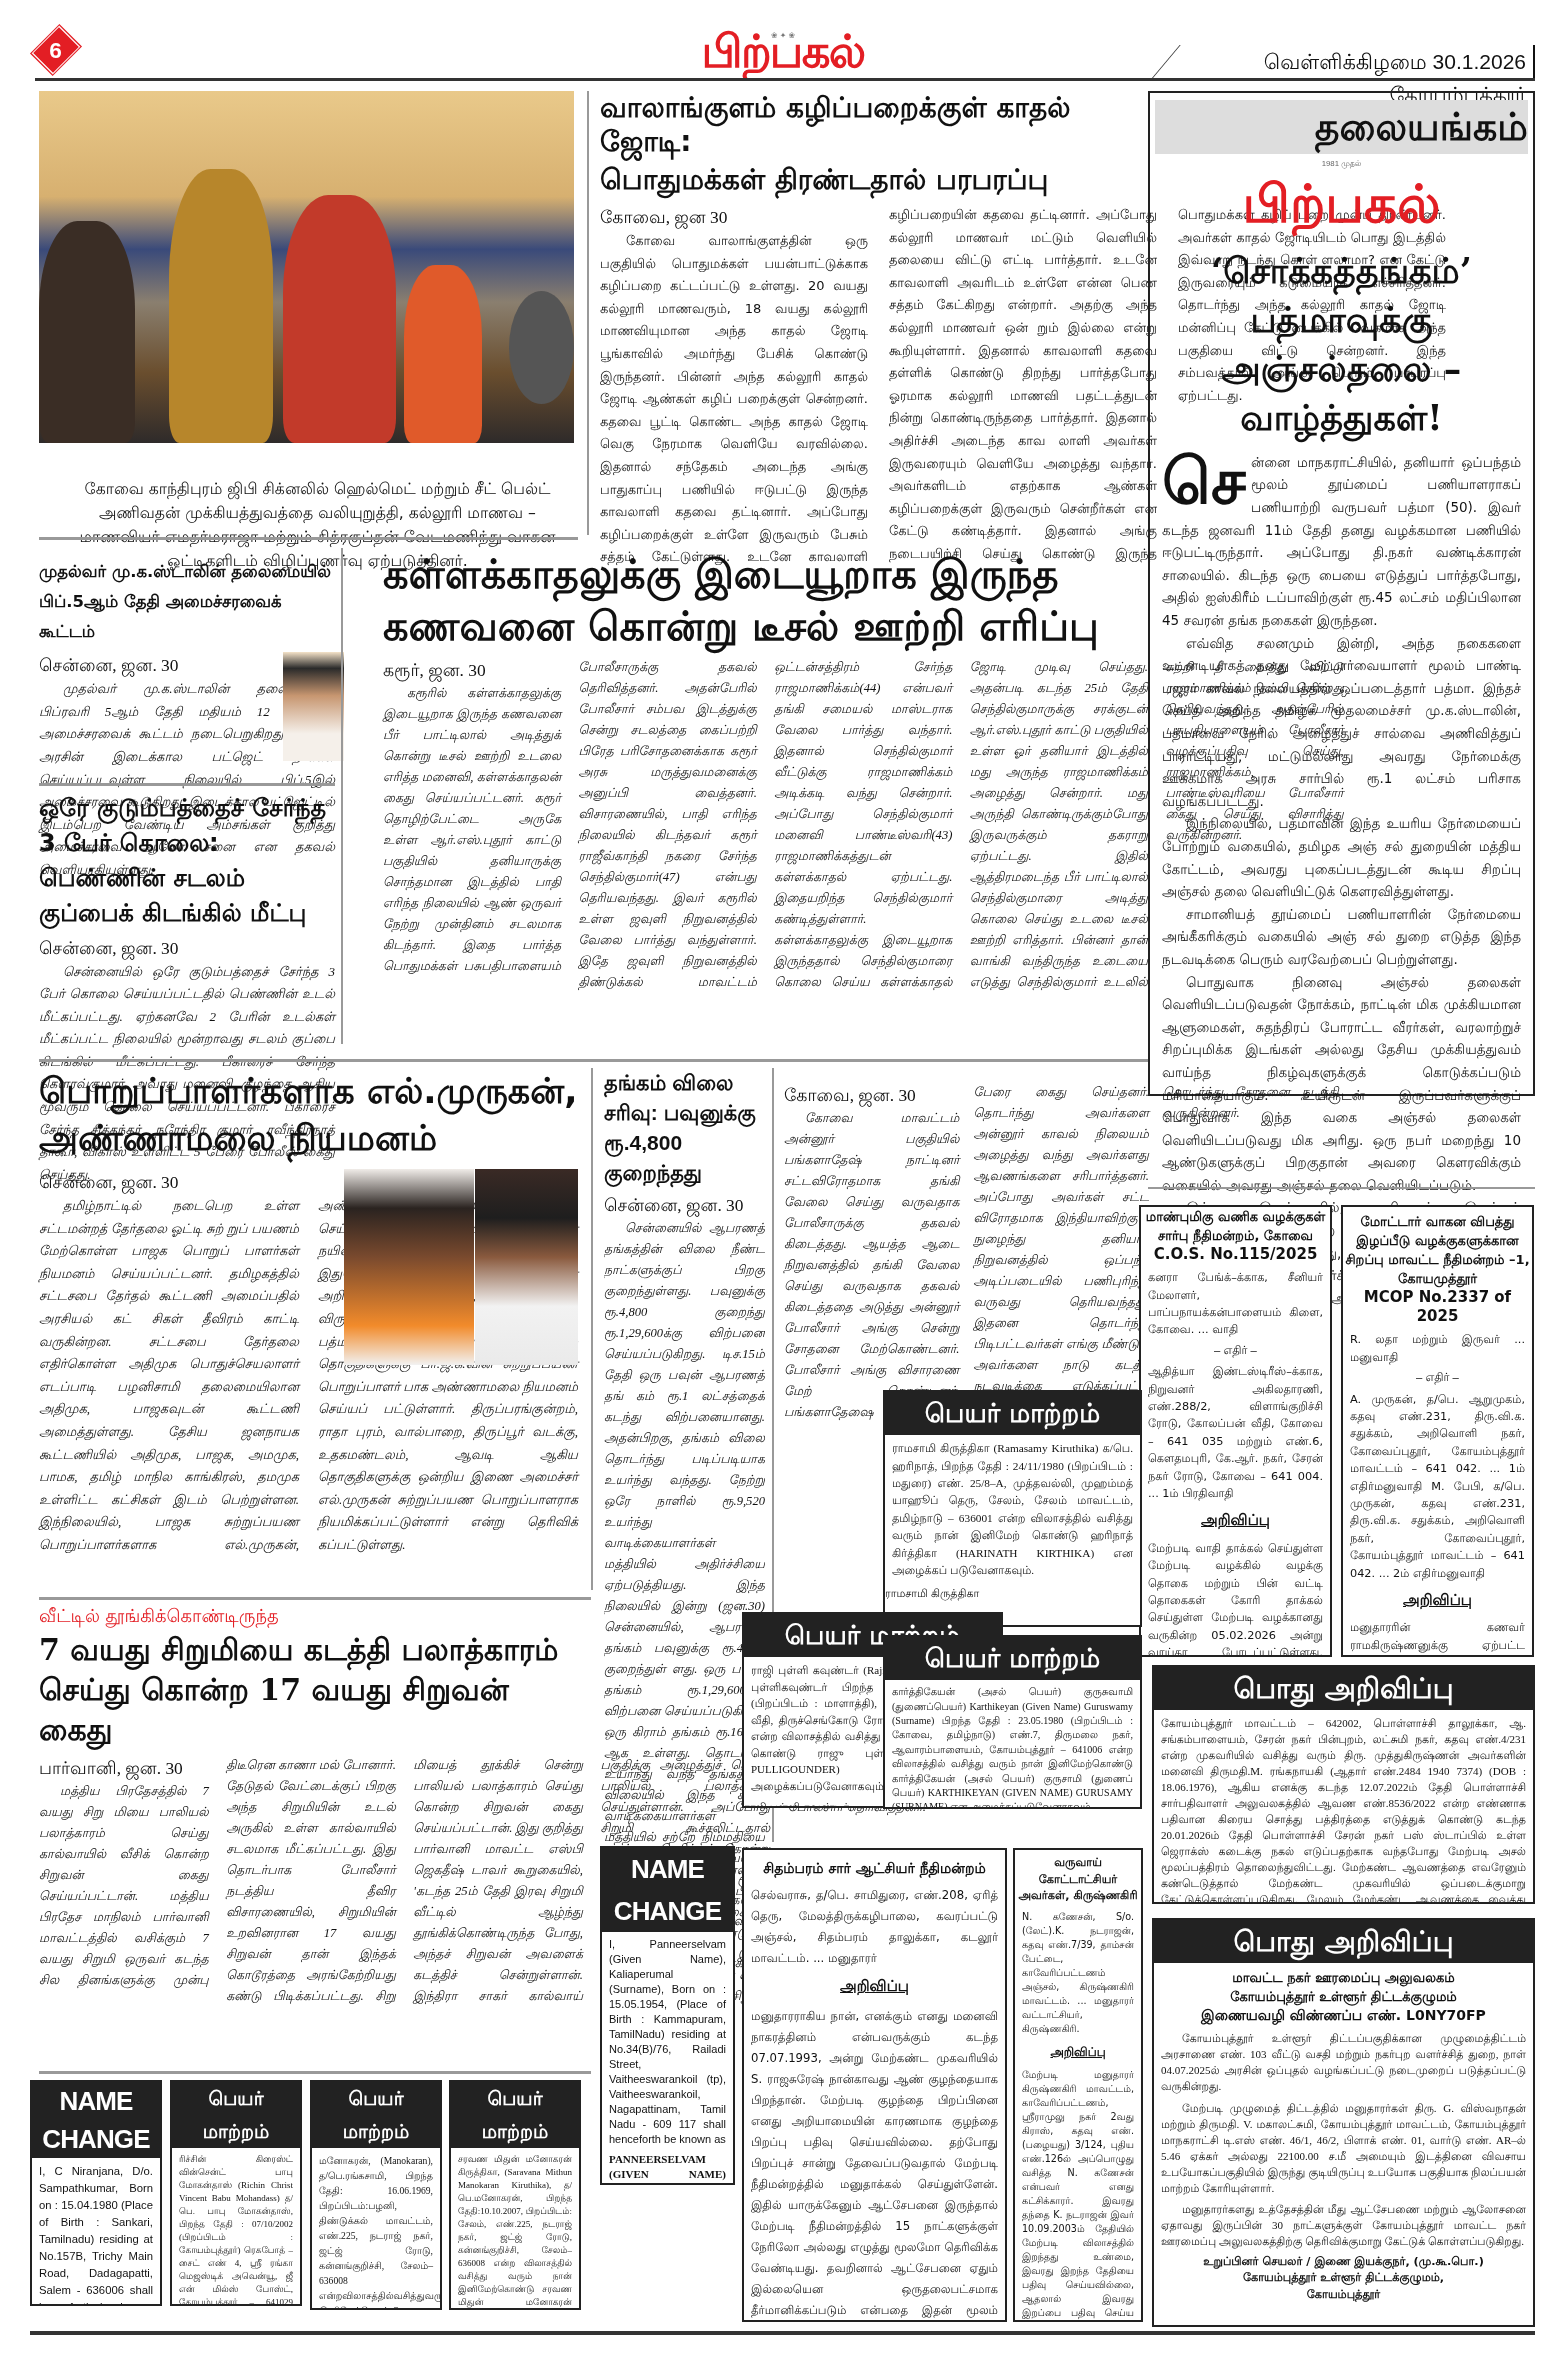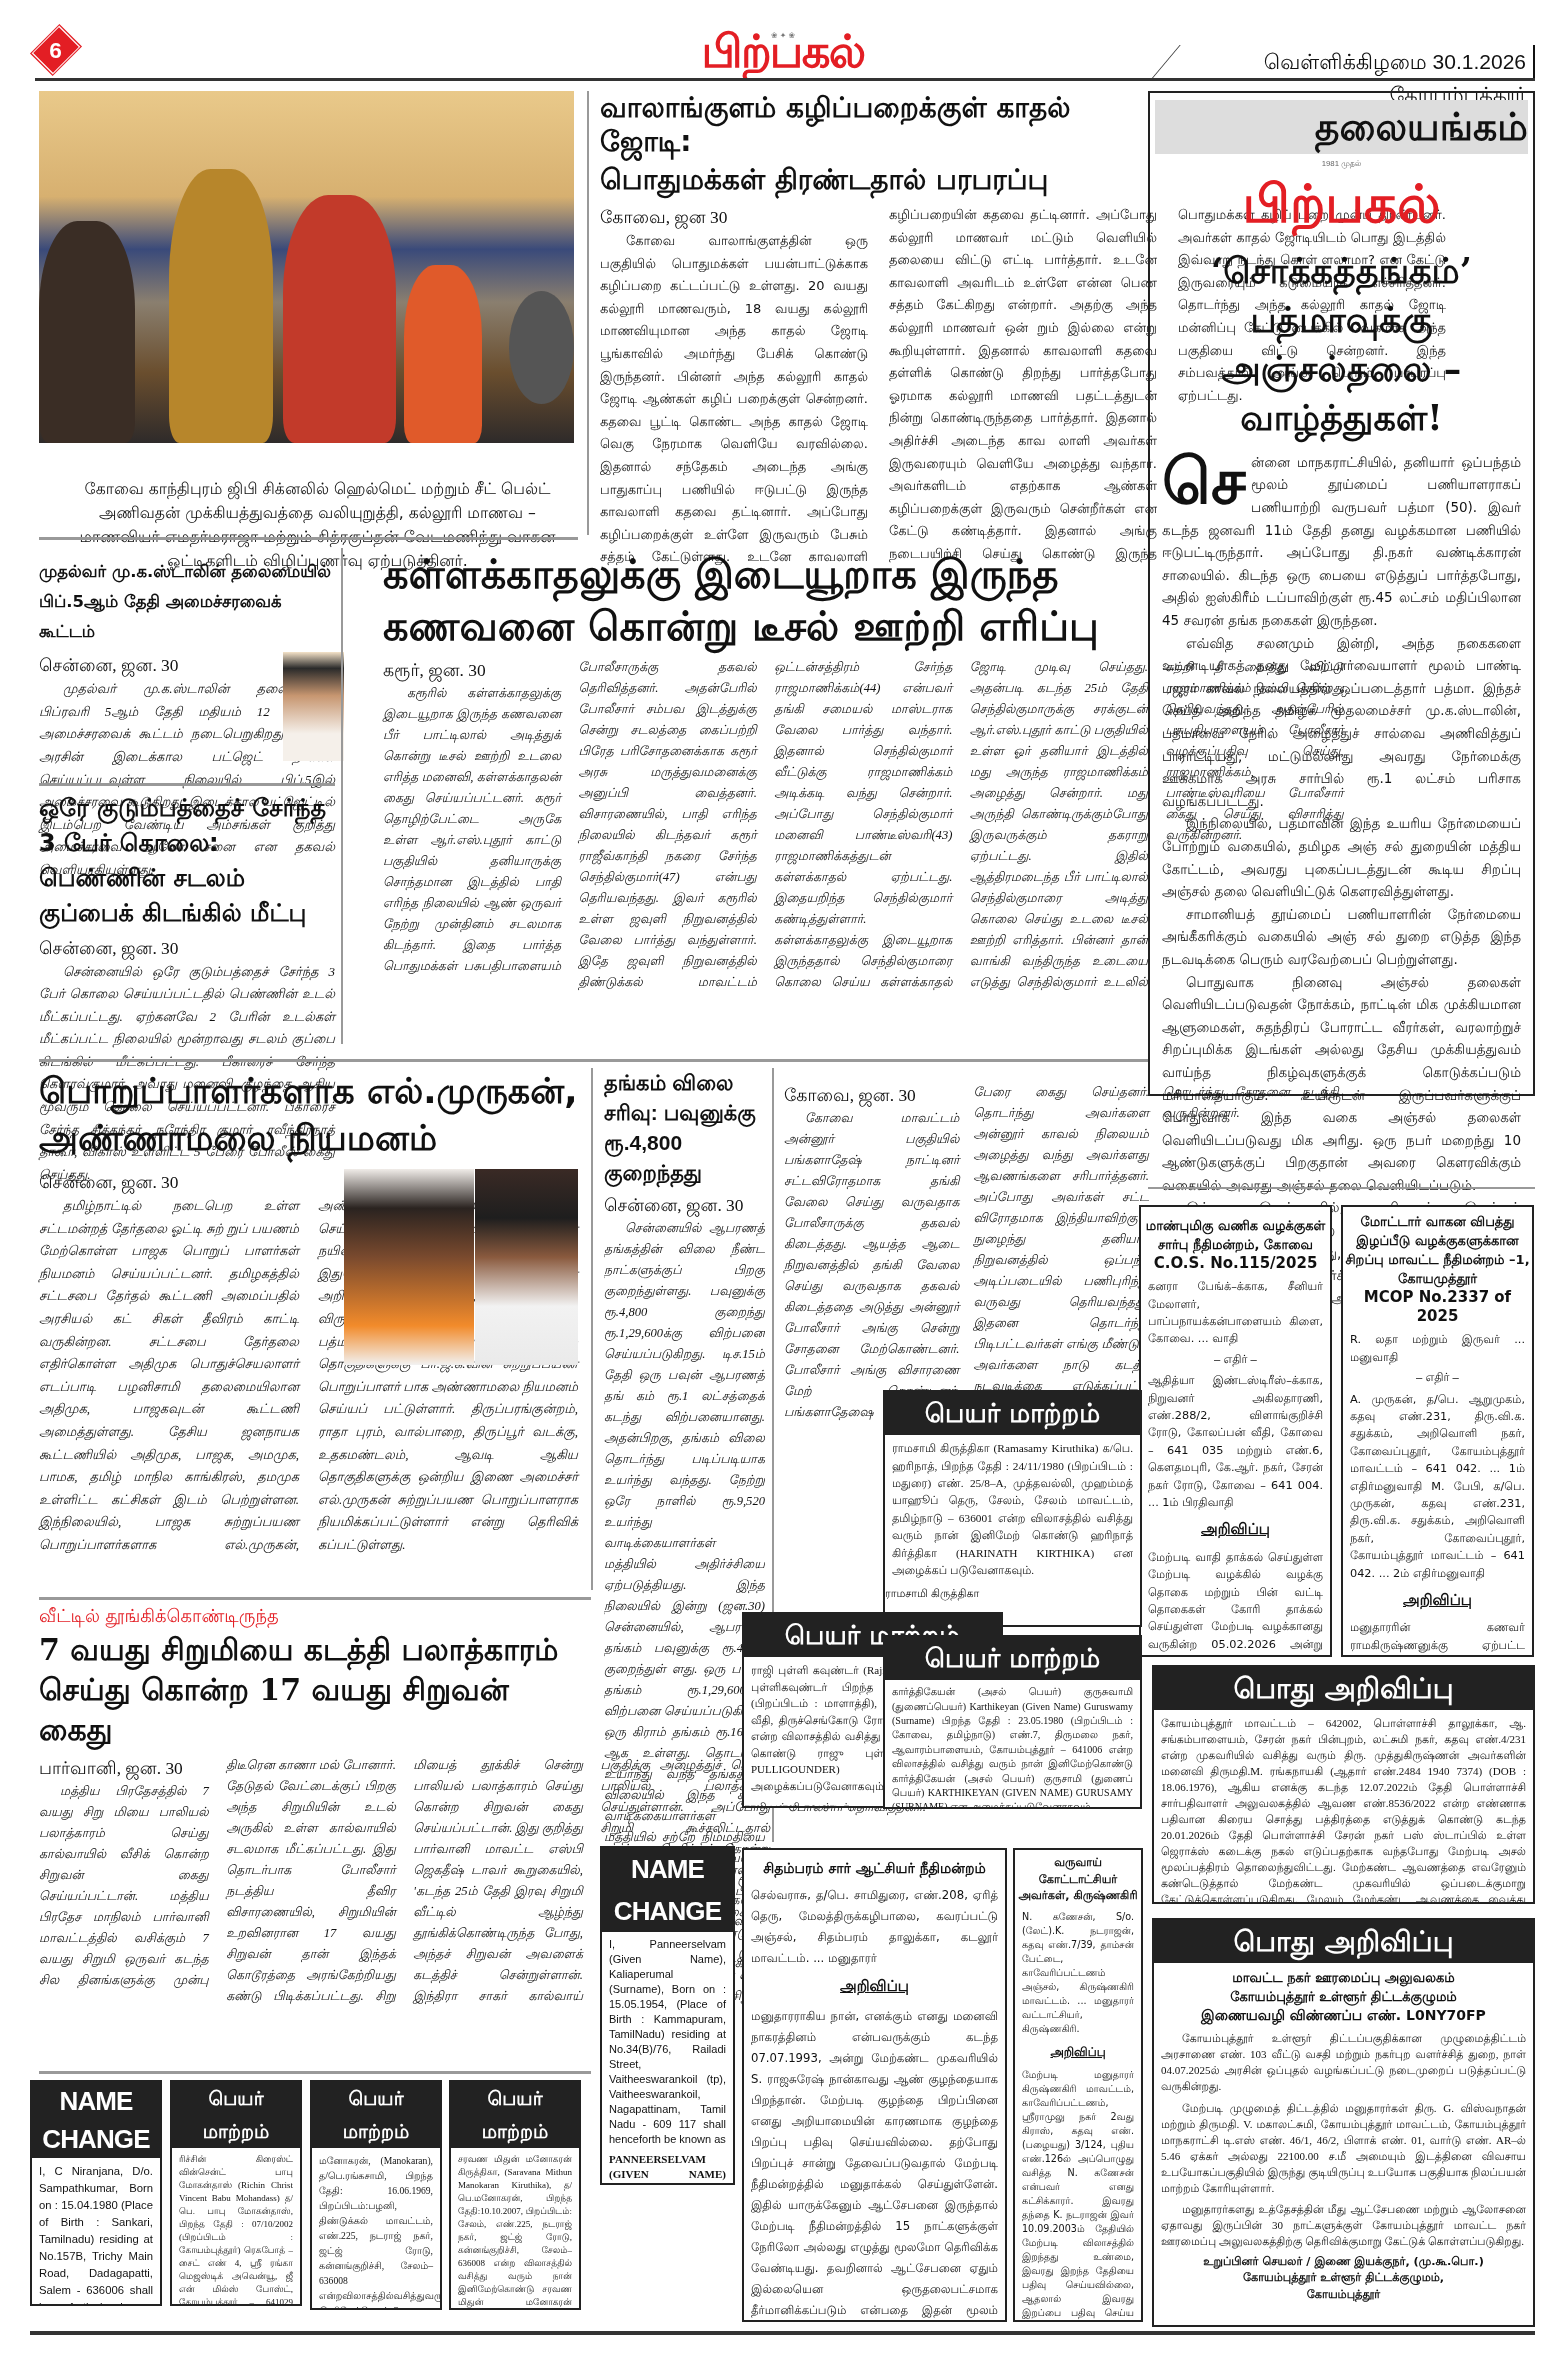--- a/index.html
+++ b/index.html
@@ -161,21 +161,21 @@
     <p style="text-indent:24px">இந்நிலையில், பத்மாவின் இந்த உயரிய நேர்மையைப் போற்றும் வகையில், தமிழக அஞ் சல் துறையின் மத்திய கோட்டம், அவரது புகைப்படத்துடன் கூடிய சிறப்பு அஞ்சல் தலை வெளியிட்டுக் கௌரவித்துள்ளது.</p>
     <p style="text-indent:24px">சாமானியத் தூய்மைப் பணியாளரின் நேர்மையை அங்கீகரிக்கும் வகையில் அஞ் சல் துறை எடுத்த இந்த நடவடிக்கை பெரும் வரவேற்பைப் பெற்றுள்ளது.</p>
     <p style="text-indent:24px">பொதுவாக நினைவு அஞ்சல் தலைகள் வெளியிடப்படுவதன் நோக்கம், நாட்டின் மிக முக்கியமான ஆளுமைகள், சுதந்திரப் போராட்ட வீரர்கள், வரலாற்றுச் சிறப்புமிக்க இடங்கள் அல்லது தேசிய முக்கியத்துவம் வாய்ந்த நிகழ்வுகளுக்குக் கொடுக்கப்படும் மரியாதையாகும். உயிருடன் இருப்பவர்களுக்குப் பொதுவாக இந்த வகை அஞ்சல் தலைகள் வெளியிடப்படுவது மிக அரிது. ஒரு நபர் மறைந்து 10 ஆண்டுகளுக்குப் பிறகுதான் அவரை கௌரவிக்கும் வகையில் அவரது அஞ்சல் தலை வெளியிடப்படும்.</p>
     <p style="text-indent:24px">இப்படி இருக்கையில், உயிருடன் இருக்கும் பத்மாவுக்கு, அஞ்சல் துறை தாமாக முன்வந்து அஞ் சல் தலை வெளியிட்டிருப்பது, பத்மாவுக்குக் கிடைத்த மிகப்பெரிய கவுரவமாக பார்க்கப்படுகிறது.</p>
     <p style="text-indent:24px">‘சொக்கத்தங்கம்’ பத்மா அவர்களுக்கு வாழ்த்துகள்!</p>
   </div>
 </div>
 <div class="abs hr" style="left:1148px;top:1187px;width:387px;height:1.7px"></div>
 
 <div class="ad" style="left:1139px;top:1205px;width:193px;height:452px">
-  <div class="ad-c" style="padding-top:9px">மாண்புமிகு வணிக வழக்குகள் சார்பு நீதிமன்றம், கோவை</div>
+  <div class="ad-c" style="padding-top:0">மாண்புமிகு வணிக வழக்குகள் சார்பு நீதிமன்றம், கோவை</div>
   <div class="ad-c" style="font-size:15px">C.O.S. No.115/2025</div>
   <div class="court">கனரா பேங்க்–க்காக, சீனியர் மேலாளர், பாப்பநாயக்கன்பாளையம் கிளை, கோவை. ... வாதி</div>
   <div class="ctr" style="font-size:11.3px">– எதிர் –</div>
   <div class="court">ஆதித்யா இண்டஸ்டிரீஸ்–க்காக, நிறுவனர் அகிலதாரணி, எண்.288/2, விளாங்குறிச்சி ரோடு, கோலப்பன் வீதி, கோவை – 641 035 மற்றும் எண்.6, கௌதமபுரி, கே.ஆர். நகர், சேரன் நகர் ரோடு, கோவை – 641 004. ... 1ம் பிரதிவாதி</div>
   <div class="ad-u">அறிவிப்பு</div>
   <div class="court">மேற்படி வாதி தாக்கல் செய்துள்ள மேற்படி வழக்கில் வழக்கு தொகை மற்றும் பின் வட்டி தொகைகள் கோரி தாக்கல் செய்துள்ள மேற்படி வழக்கானது வருகின்ற 05.02.2026 அன்று வாய்தா போடப்பட்டுள்ளது. அன்று காலை 10.30 மணிக்கு மேற்படி நீதிமன்றத்தில் மேற்படி பிரதிவாதிகளாகிய தாங்கள் நேரிலோ, வழக்கறிஞர் மூலமாகவோ ஆஜராகி தங்களது ஆட்சேபணையை தெரிவித்துக் கொள்ளவும், தவறும் பட்சத்தில் மேற்படி வழக்கானது ஒருதலைபட்சமாக தீர்மானிக்கப்படும் என்பதை அறியவும்.</div>
 
 </div>
 <div class="ad" style="left:1341px;top:1205px;width:193px;height:452px">
   <div class="ad-c" style="padding-top:5.2px">மோட்டார் வாகன விபத்து இழப்பீடு வழக்குகளுக்கான சிறப்பு மாவட்ட நீதிமன்றம் –1, கோயமுத்தூர்</div>

